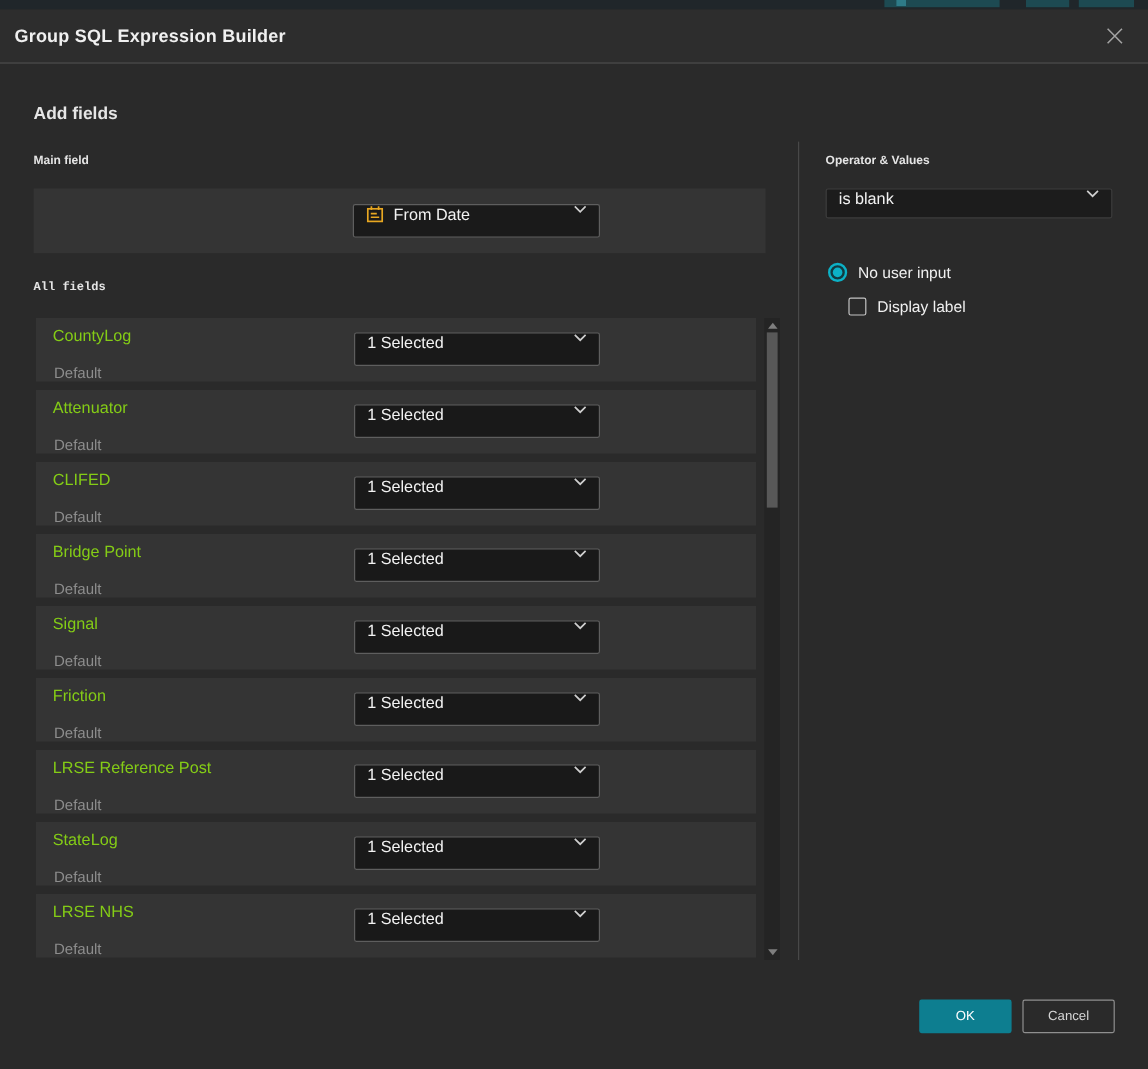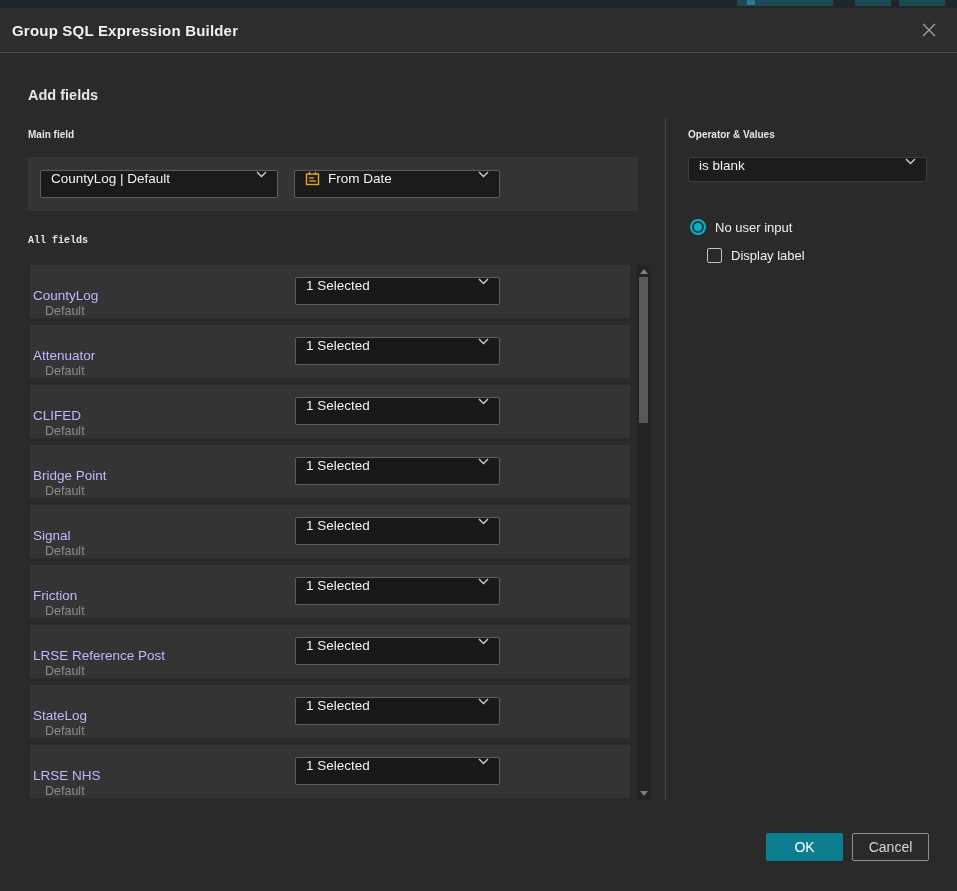--- a/index.html
+++ b/index.html
@@ -46,21 +46,21 @@
 
   
   .main-panel { position: absolute; left: 28px; top: 157px; width: 610px; height: 54px; background: #343434; }
   .main-select-1 { position: absolute; left: 12px; top: 13px; width: 238px; height: 28px; }
   .main-select-2 { position: absolute; left: 266px; top: 13px; width: 206px; height: 28px; }
   .cal-icon { display: flex; align-items: center; margin-right: 8px; }
 
   
   .list { position: absolute; left: 30px; top: 265px; width: 600px; display: flex; flex-direction: column; gap: 7px; }
   .row { position: relative; height: 53px; background: #343434; }
-  .row-name { position: absolute; left: 3px; top: 7px; font-size: 13.5px; color: #c4b5fd; margin-top: 16px; }
+  .row-name { position: absolute; left: 14px; top: 7px; font-size: 13.5px; color: #84cc16; }
   .row-sub { position: absolute; left: 15px; top: 27px; font-size: 12.5px; color: #8d8d8d; margin-top: 12px; }
   .row-select { position: absolute; left: 265px; top: 12px; width: 205px; height: 28px; background: #191919; }
 
   
   .scrollbar { position: absolute; left: 637px; top: 265px; width: 13px; height: 535px; background: #242424; }
   .scroll-up { position: absolute; left: 3px; top: 4px; width: 0; height: 0;
     border-left: 4px solid transparent; border-right: 4px solid transparent; border-bottom: 5px solid #7e7e7e; }
   .scroll-down { position: absolute; left: 3px; bottom: 4px; width: 0; height: 0;
     border-left: 4px solid transparent; border-right: 4px solid transparent; border-top: 5px solid #7e7e7e; }
   .scroll-thumb { position: absolute; left: 2px; top: 12px; width: 9px; height: 146px; background: #585858; }
@@ -73,21 +73,21 @@
   .radio-row { position: absolute; left: 690px; top: 219px; display: flex; align-items: flex-end; gap: 9px; cursor: pointer; }
   .radio-outer { width: 16px; height: 16px; border-radius: 50%; border: 2px solid #0cb1c6;
     background: #123a40; display: flex; align-items: center; justify-content: center; }
   .radio-dot { width: 8px; height: 8px; border-radius: 50%; background: #0cb1c6; }
   .radio-label, .check-label { font-size: 13px; color: #f0f0f0; }
   .check-row { position: absolute; left: 707px; top: 248px; display: flex; align-items: center; gap: 9px; cursor: pointer; }
   .checkbox { width: 15px; height: 15px; border: 1px solid #c3c3c3; border-radius: 2px; background: transparent; }
 
   
   .btn { position: absolute; top: 833px; width: 77px; height: 28px; border-radius: 2px;
-    display: flex; align-items: center; justify-content: center; font-size: 14px; cursor: pointer; }
+    display: flex; align-items: center; justify-content: center; font-size: 11px; cursor: pointer; }
   .btn-ok { left: 766px; background: #0d7e90; color: #ffffff; }
   .btn-cancel { left: 852px; background: transparent; border: 1px solid #8f8f8f; color: #d6d6d6; }
 </style>
 </head>
 <body>
 
 <div class="stage">
 
   <div class="top-strip">
     <div class="frag f1"></div>
@@ -102,28 +102,20 @@
       <svg width="16" height="16" viewBox="0 0 16 16">
           <path d="M2 2 L14 14 M14 2 L2 14" stroke="#a2a2a2" stroke-width="1.3"></path>
         </svg>
     </span>
   </div>
 
   <div class="section-heading" style="left:28px; top:87px;">Add fields</div>
   <div class="section-label" style="left:28px; top:129px;">Main field</div>
 
   <div class="main-panel">
-    <div class="select main-select-1">
-      <span class="val">CountyLog | Default</span>
-      <span class="chev">
-        <svg width="11" height="7" viewBox="0 0 11 7">
-            <path d="M1 1 L5.5 5.5 L10 1" fill="none" stroke="#cfcfcf" stroke-width="1.4"></path>
-          </svg>
-      </span>
-    </div>
     <div class="select main-select-2">
       <span class="cal-icon">
         <svg width="15" height="15" viewBox="0 0 15 15">
           <rect x="1.5" y="3" width="12" height="10.5" fill="none" stroke="#e8a721" stroke-width="1.4"></rect>
           <line x1="4.5" y1="0.8" x2="4.5" y2="4" stroke="#e8a721" stroke-width="1.4"></line>
           <line x1="10.5" y1="0.8" x2="10.5" y2="4" stroke="#e8a721" stroke-width="1.4"></line>
           <line x1="4" y1="7" x2="9" y2="7" stroke="#e8a721" stroke-width="1.3"></line>
           <line x1="4" y1="10" x2="11" y2="10" stroke="#e8a721" stroke-width="1.3"></line>
         </svg>
       </span>

